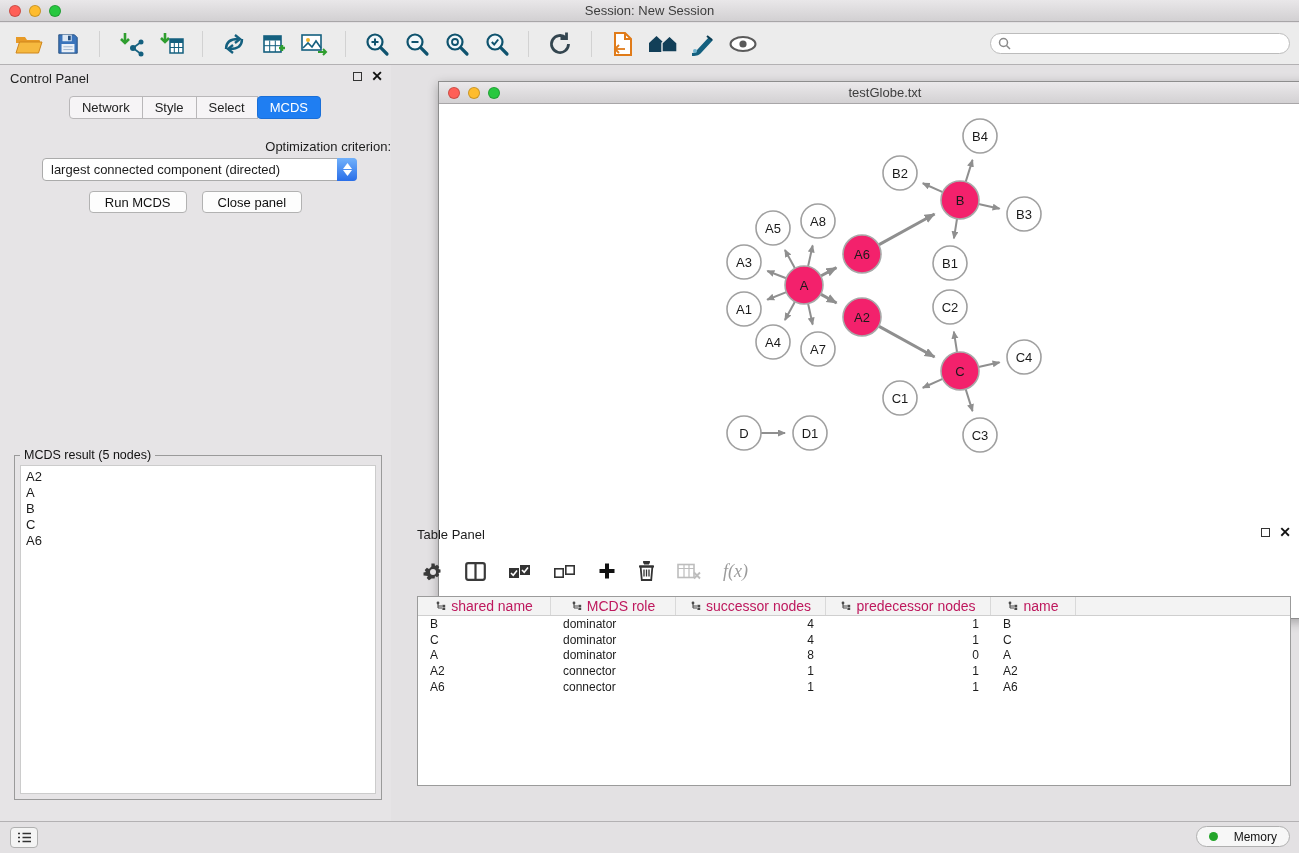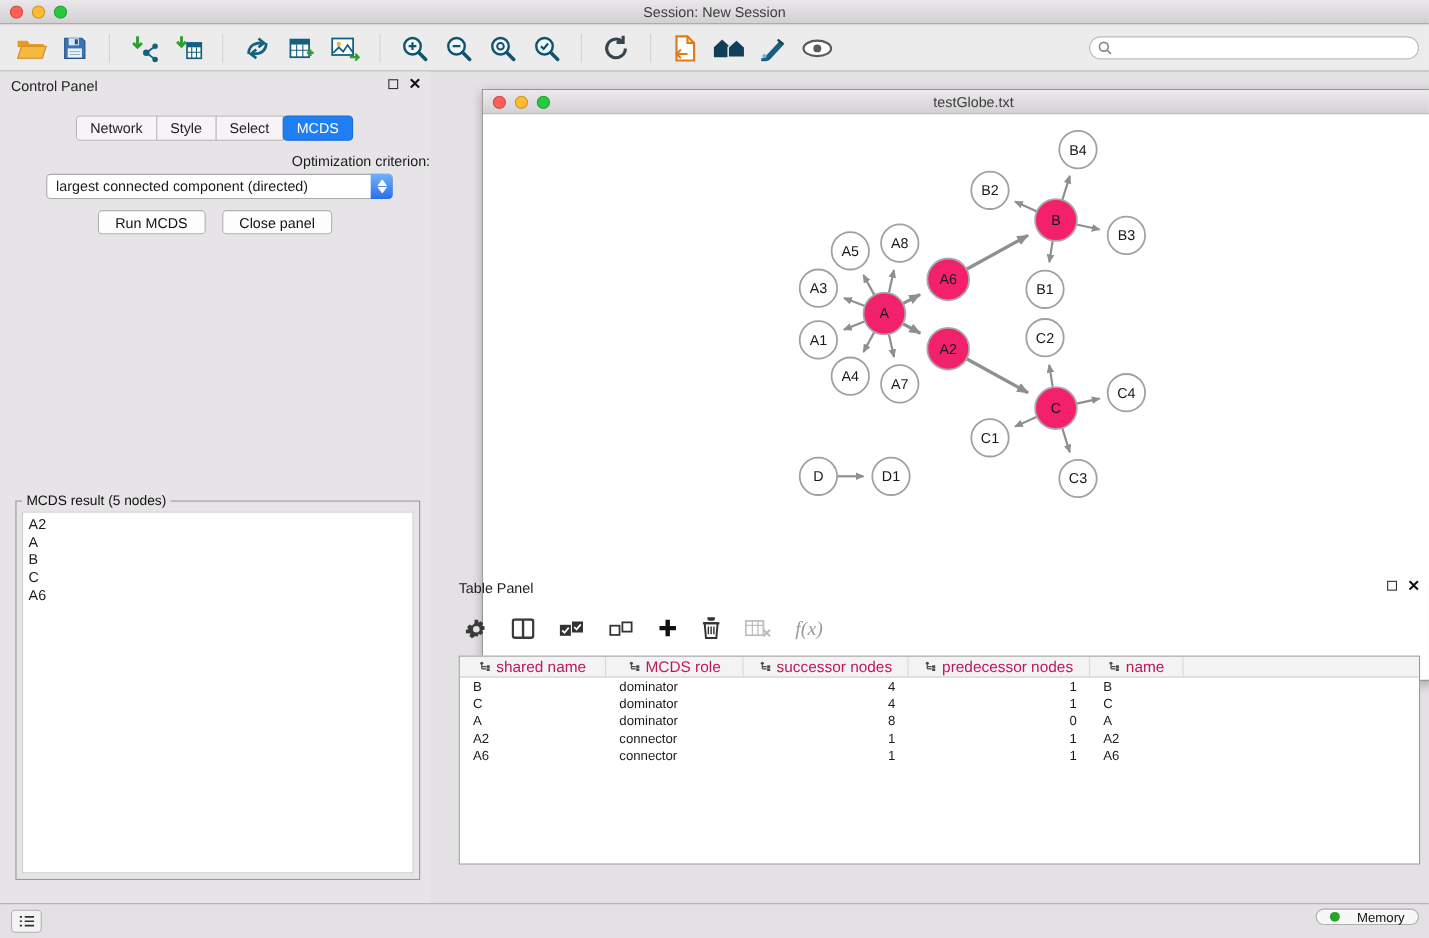--- a/index.html
+++ b/index.html
@@ -24,21 +24,21 @@
   .search input { border:none; outline:none; flex:1; font-size:12px; background:transparent; margin-left:4px; }
 
   
   .control-panel { position:absolute; left:0; top:65px; width:391px; height:756px; background:#e6e4e6; }
   .panel-head { position:relative; height:24px; }
   .panel-title { position:absolute; left:10px; top:6px; font-size:13px; color:#222; }
   .win-btns { position:absolute; right:8px; top:6px; display:flex; gap:9px; align-items:center; }
   .float-box { width:9px; height:9px; border:1.5px solid #333; display:inline-block; }
   .close-x { font-size:14px; font-weight:bold; line-height:10px; color:#111; }
 
-  .cp-tabs { display:flex; justify-content:center; margin-top:16px; }
+  .cp-tabs { display:flex; justify-content:center; margin-top:7px; }
   .cp-tab { padding:3px 12px; font-size:13px; background:#f6f4f6; border:1px solid #b9b7b9; margin-left:-1px; color:#222; }
   .cp-tab:first-child { border-radius:4px 0 0 4px; }
   .cp-tab:last-child { border-radius:0 4px 4px 0; }
   .cp-tab.selected { background:#1f7ef2; border-color:#1a6fd8; color:#fff; border-radius:4px; }
 
   .opt-label { position:absolute; top:74px; width:100%; text-align:right; font-size:13px; }
   .dropdown { position:absolute; top:93px; left:42px; width:315px; height:23px; background:#fff;
     border:1px solid #ababab; border-radius:4px; display:flex; align-items:center; padding-left:8px; font-size:13px; }
   .dd-stepper { position:absolute; right:-1px; top:-1px; width:20px; height:23px; border-radius:0 4px 4px 0;
     background:linear-gradient(#71b1fb,#2a6ee8); display:flex; flex-direction:column; align-items:center; justify-content:center; gap:1px; }
@@ -80,21 +80,21 @@
   .td { padding:0 12px; overflow:hidden; white-space:nowrap; }
 
   .table-tabs { position:absolute; left:0; width:100%; top:268px; display:flex; justify-content:center; gap:3px; }
   .t-tab { height:21px; line-height:19px; padding:0 13px; background:#fdfdfd; border:1px solid #aeaeae; border-radius:4px; font-size:13px; color:#111; }
   .t-tab.selected { background:#1f7ef2; border-color:#1a6fd8; color:#fff; }
 
   
   .statusbar { position:absolute; left:0; top:821px; width:100%; height:32px; background:#e3e1e3; border-top:1px solid #b3b1b3; }
   .sb-left-btn { position:absolute; left:10px; top:5px; width:28px; height:21px; background:#f4f4f4;
     border:1px solid #b0b0b0; border-radius:4px; display:flex; align-items:center; justify-content:center; }
-  .memory-btn { position:absolute; right:9px; top:4px; height:15px; padding:0 12px; background:#f7f7f7;
+  .memory-btn { position:absolute; right:9px; top:4px; height:21px; padding:0 12px; background:#f7f7f7;
     border:1px solid #b0b0b0; border-radius:12px; display:flex; align-items:center; gap:16px; font-size:12px; color:#111; }
   .mem-dot { width:9px; height:9px; border-radius:50%; background:#23a52a; }
 </style>
 </head>
 <body>
 
 <div class="titlebar">
   <div class="traffic">
     <span class="light red"></span>
     <span class="light yellow"></span>

